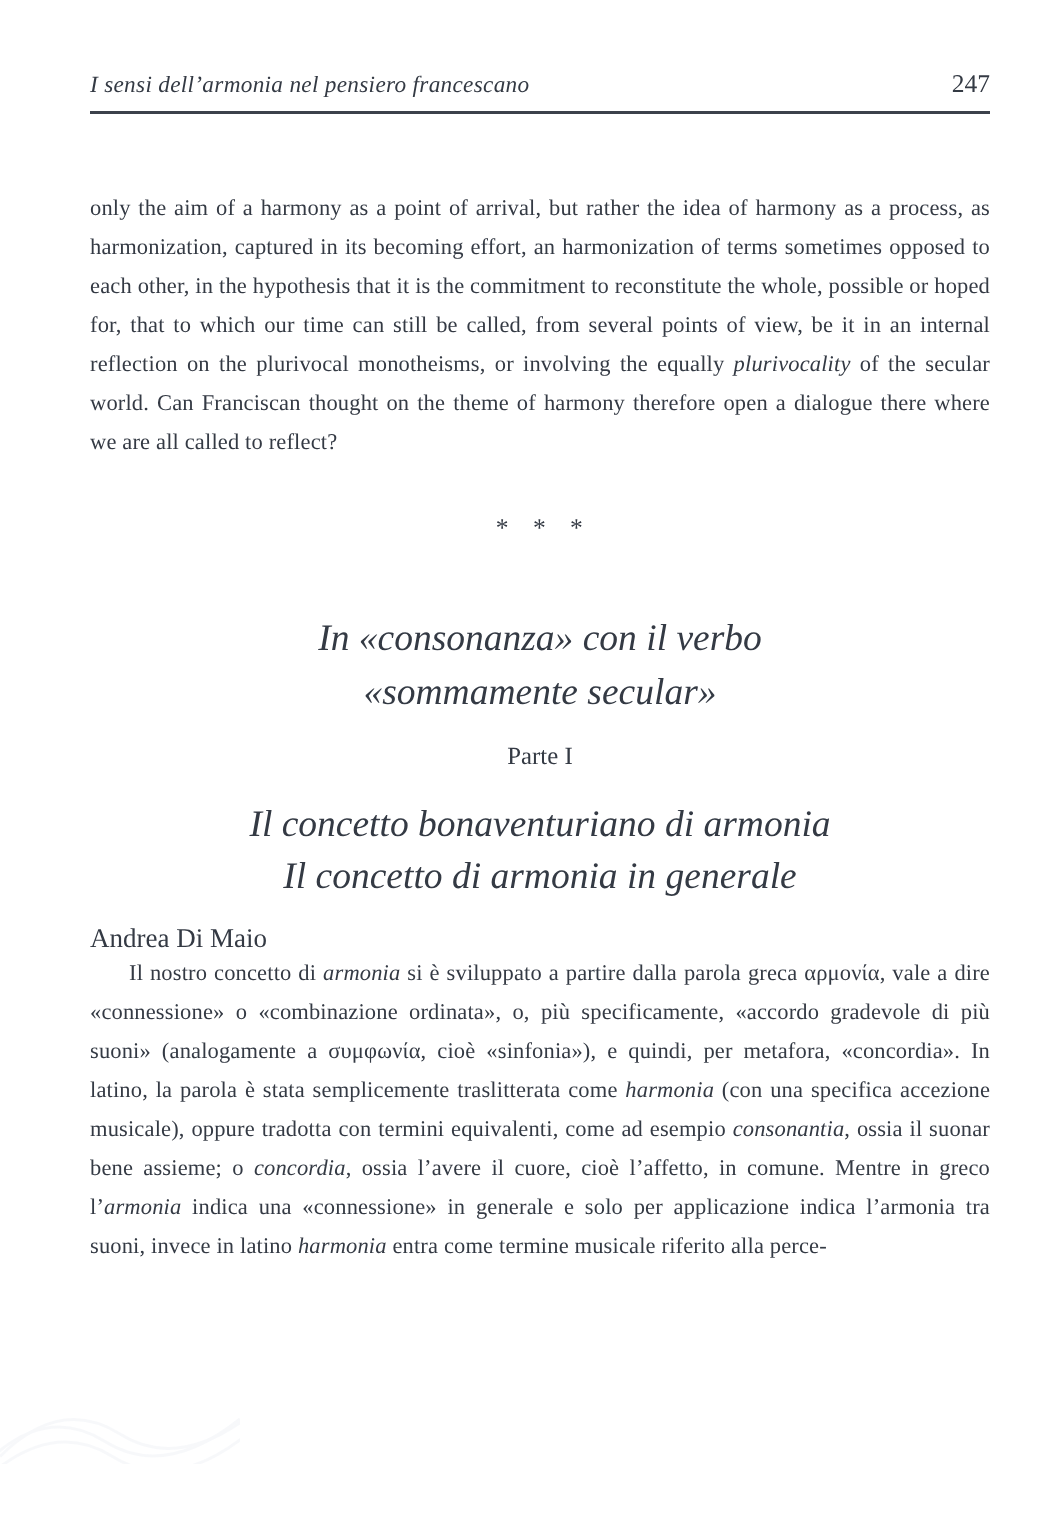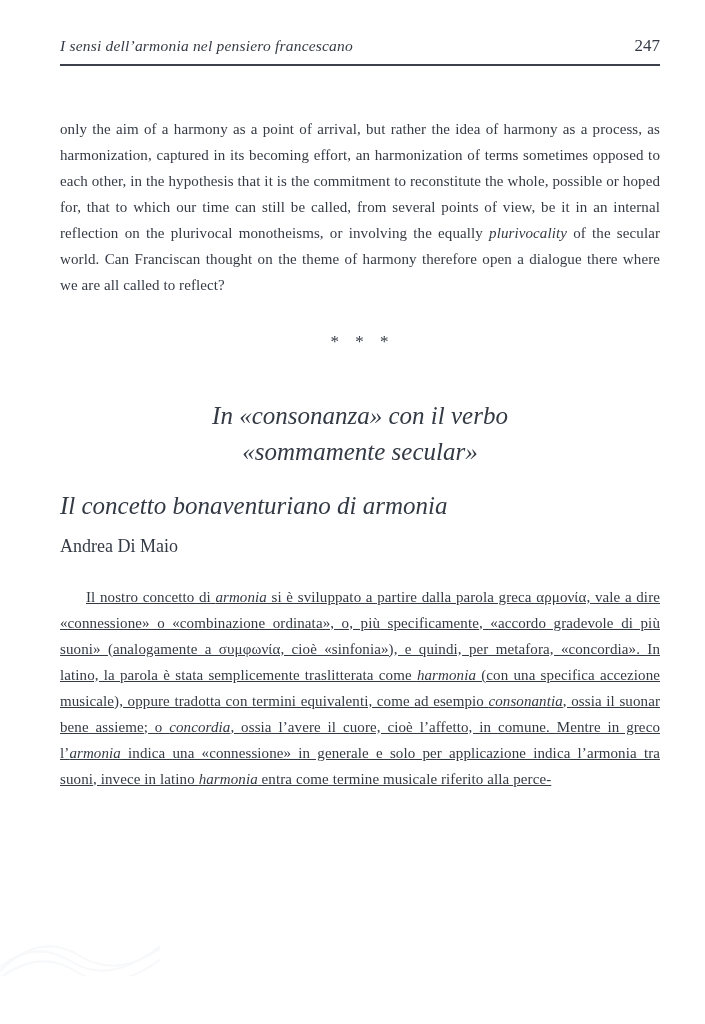--- a/index.html
+++ b/index.html
@@ -6,21 +6,21 @@
     margin: 0;
     padding: 0;
     background: #ffffff;
   }
   .page {
     position: relative;
     width: 705px;
     height: 976px;
     box-sizing: border-box;
     background: #ffffff;
-    padding: 36px 45px 0 60px;
+    padding: 46px 45px 0 60px;
     overflow: hidden;
     font-family: "Liberation Serif", "DejaVu Serif", serif;
     color: #343a44;
   }
   .running-head {
     display: flex;
     justify-content: space-between;
     align-items: baseline;
   }
   .running-title {
@@ -66,35 +66,33 @@
   .chapter-title .line {
     display: block;
   }
   .part-label {
     margin-top: 14px;
     text-align: center;
     font-size: 16.5px;
   }
   .chapter-title {
     margin: 18px 0 0 0;
-    text-align: left;
+    text-align: center;
     font-style: italic;
     font-weight: normal;
     font-size: 25px;
     line-height: 35px;
   }
   .author {
     margin-top: 13px;
     text-align: left;
     font-size: 18px;
   }
   .par-2 {
-    margin-top: 27px;
     text-indent: 26px;
-    text-decoration: underline;
   }
   .watermark {
     position: absolute;
     left: 0;
     bottom: 0;
     opacity: 0.05;
     pointer-events: none;
   }
 </style>
 </head>
@@ -111,23 +109,25 @@
 
   <p class="body-par par-1"><span>only the aim of a harmony as a point of arrival, but rather the idea of harmony as a process, as harmonization, captured in its becoming effort, an harmonization of terms sometimes opposed to each other, in the hypothesis that it is the commitment to reconstitute the whole, possible or hoped for, that to which our time can still be called, from several points of view, be it in an internal reflection on the plurivocal monotheisms, or involving the equally </span><span style="font-style: italic;">plurivocality</span><span> of the secular world. Can Franciscan thought on the theme of harmony therefore open a dialogue there where we are all called to reflect?</span></p>
 
   <div class="separator">* * *</div>
 
   <h1 class="section-title">
     <span class="line">In «consonanza» con il verbo</span>
     <span class="line">«sommamente secular»</span>
   </h1>
 
+  <div class="part-label">Parte I</div>
 
   <h2 class="chapter-title">
     <span class="line">Il concetto bonaventuriano di armonia</span>
+    <span class="line">Il concetto di armonia in generale</span>
   </h2>
 
   <div class="author">Andrea Di Maio</div>
 
   <p class="body-par par-2"><span>Il nostro concetto di </span><span style="font-style: italic;">armonia</span><span> si è sviluppato a partire dalla parola greca αρμονία, vale a dire «connessione» o «combinazione ordinata», o, più specificamente, «accordo gradevole di più suoni» (analogamente a συμφωνία, cioè «sinfonia»), e quindi, per metafora, «concordia». In latino, la parola è stata semplicemente traslitterata come </span><span style="font-style: italic;">harmonia</span><span> (con una specifica accezione musicale), oppure tradotta con termini equivalenti, come ad esempio </span><span style="font-style: italic;">consonantia</span><span>, ossia il suonar bene assieme; o </span><span style="font-style: italic;">concordia</span><span>, ossia l’avere il cuore, cioè l’affetto, in comune. Mentre in greco l’</span><span style="font-style: italic;">armonia</span><span> indica una «connessione» in generale e solo per applicazione indica l’armonia tra suoni, invece in latino </span><span style="font-style: italic;">harmonia</span><span> entra come termine musicale riferito alla perce-</span></p>
 
   <svg class="watermark" width="160" height="50" viewBox="0 0 160 50">
     <g fill="none" stroke="#6f86b0" stroke-width="2">
       <path d="M-10 50 Q 30 10 70 35 T 160 20"></path>
       <path d="M-10 60 Q 35 20 75 45 T 165 30"></path>

